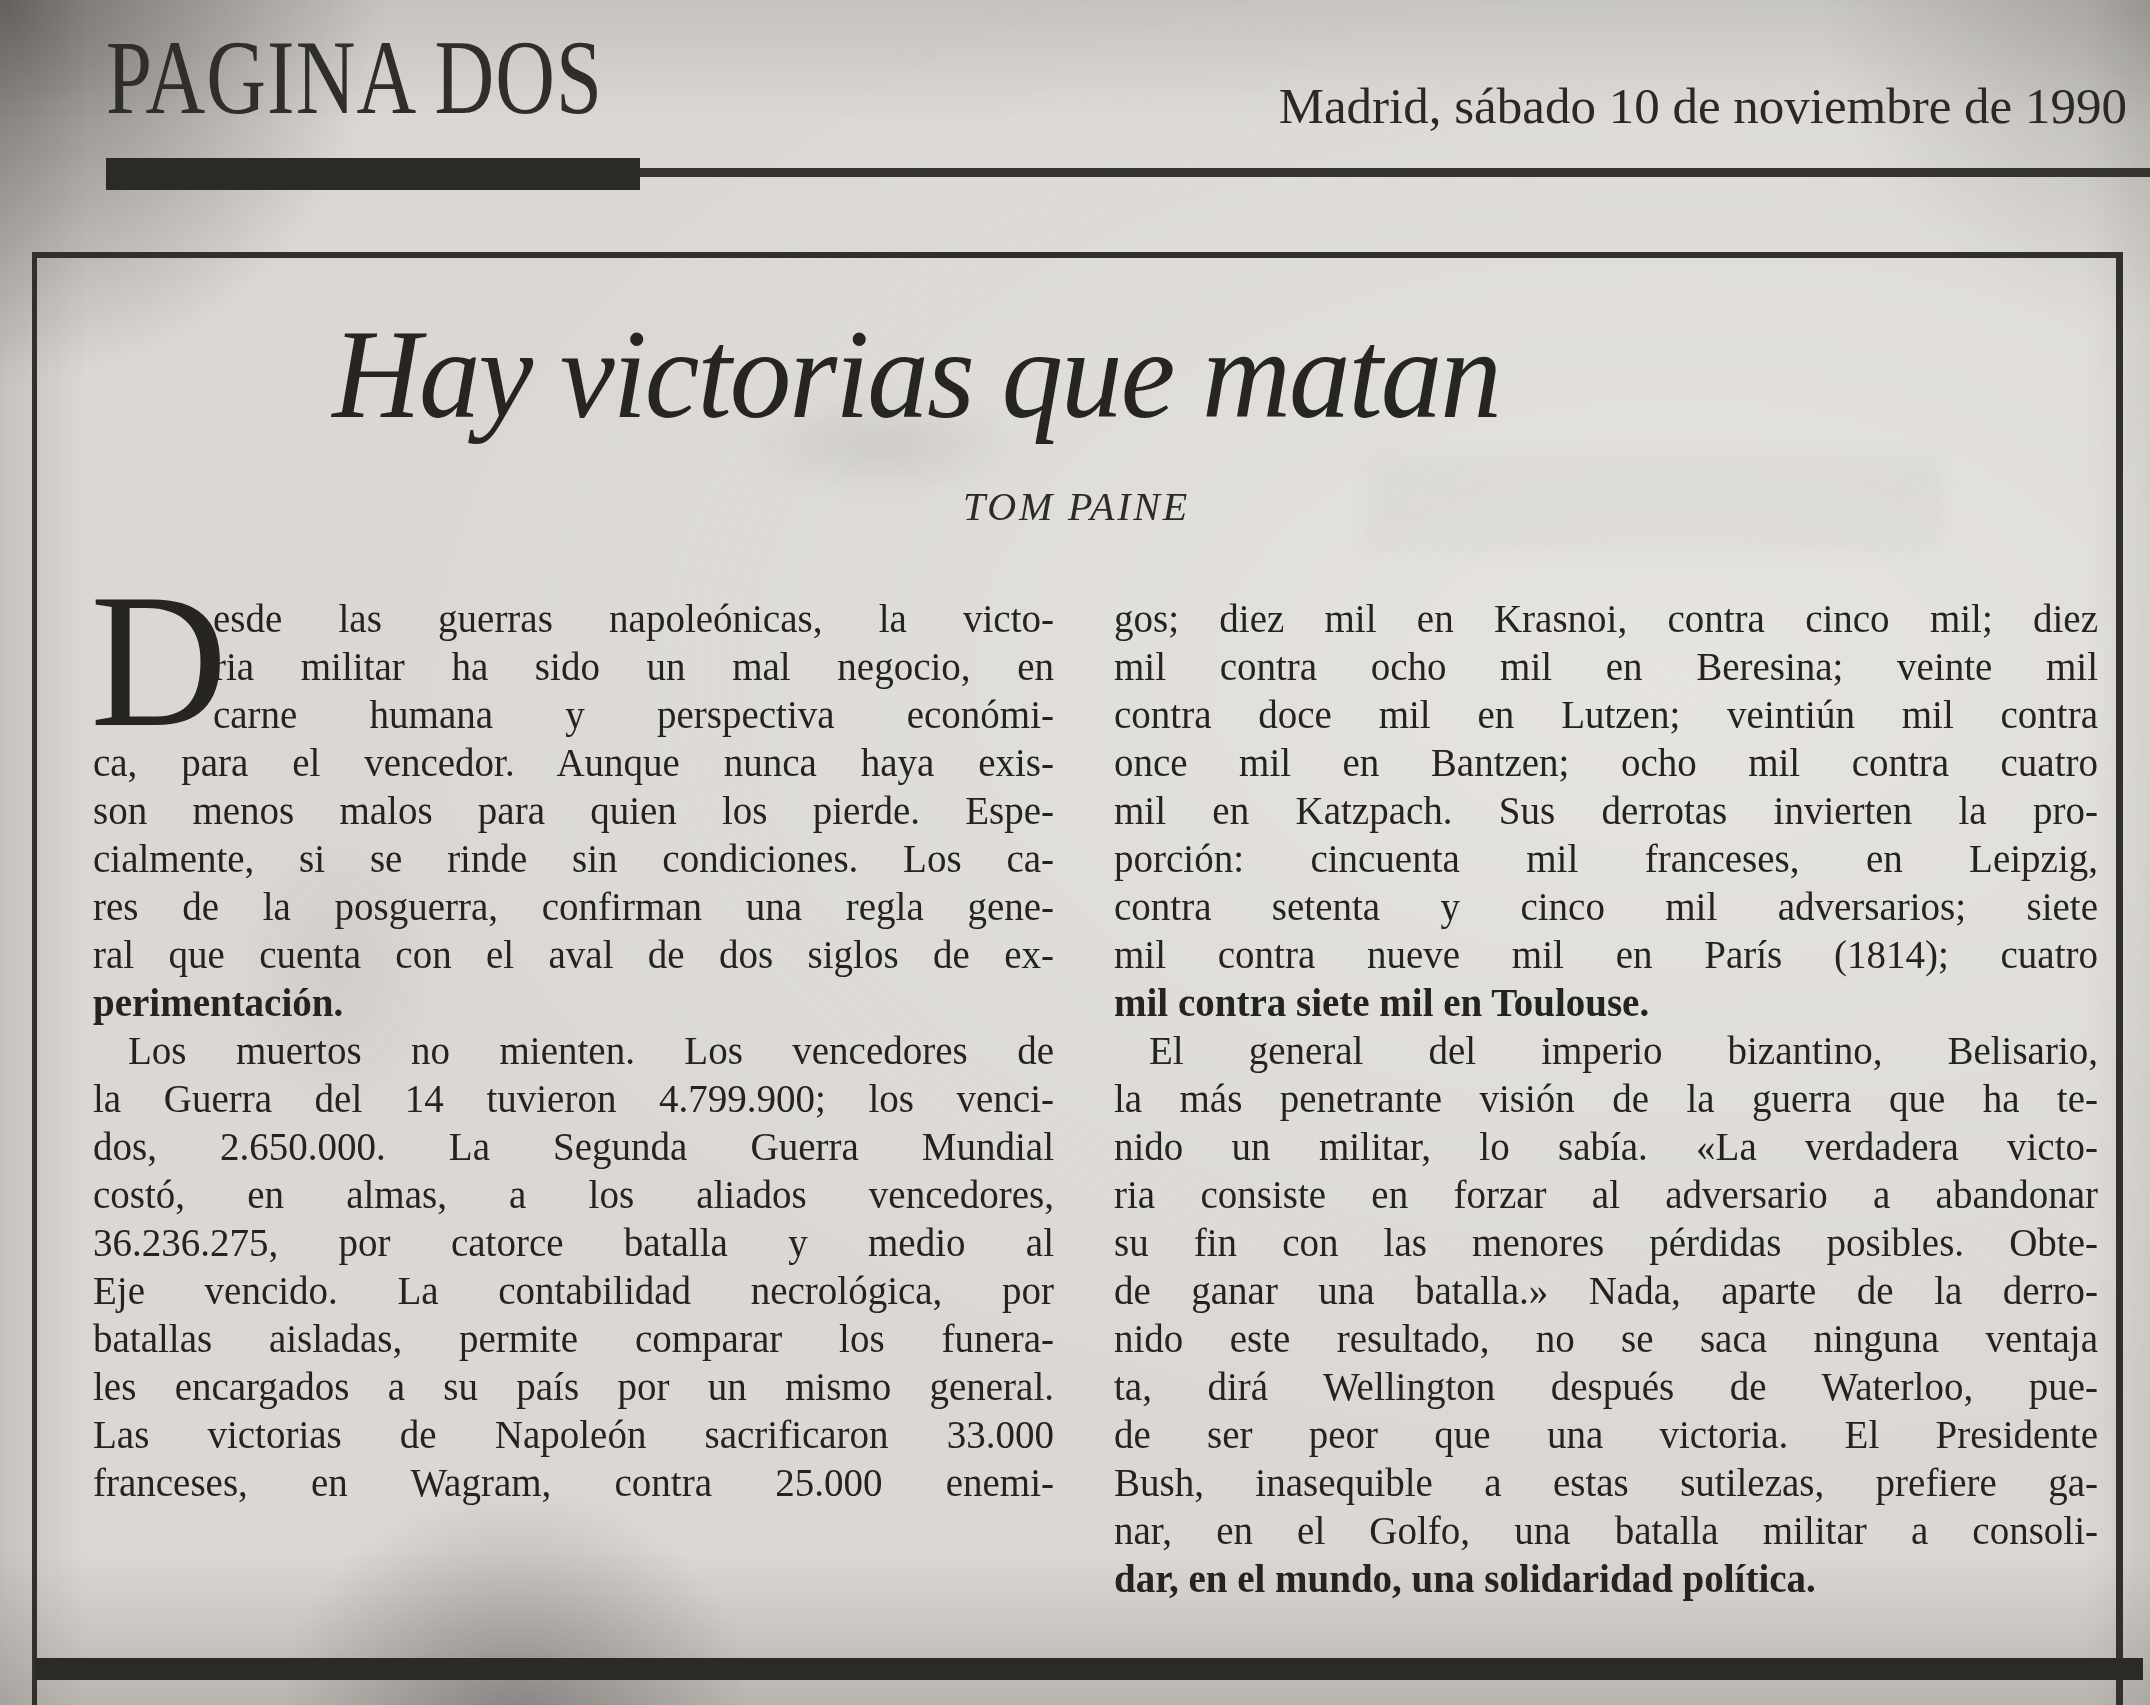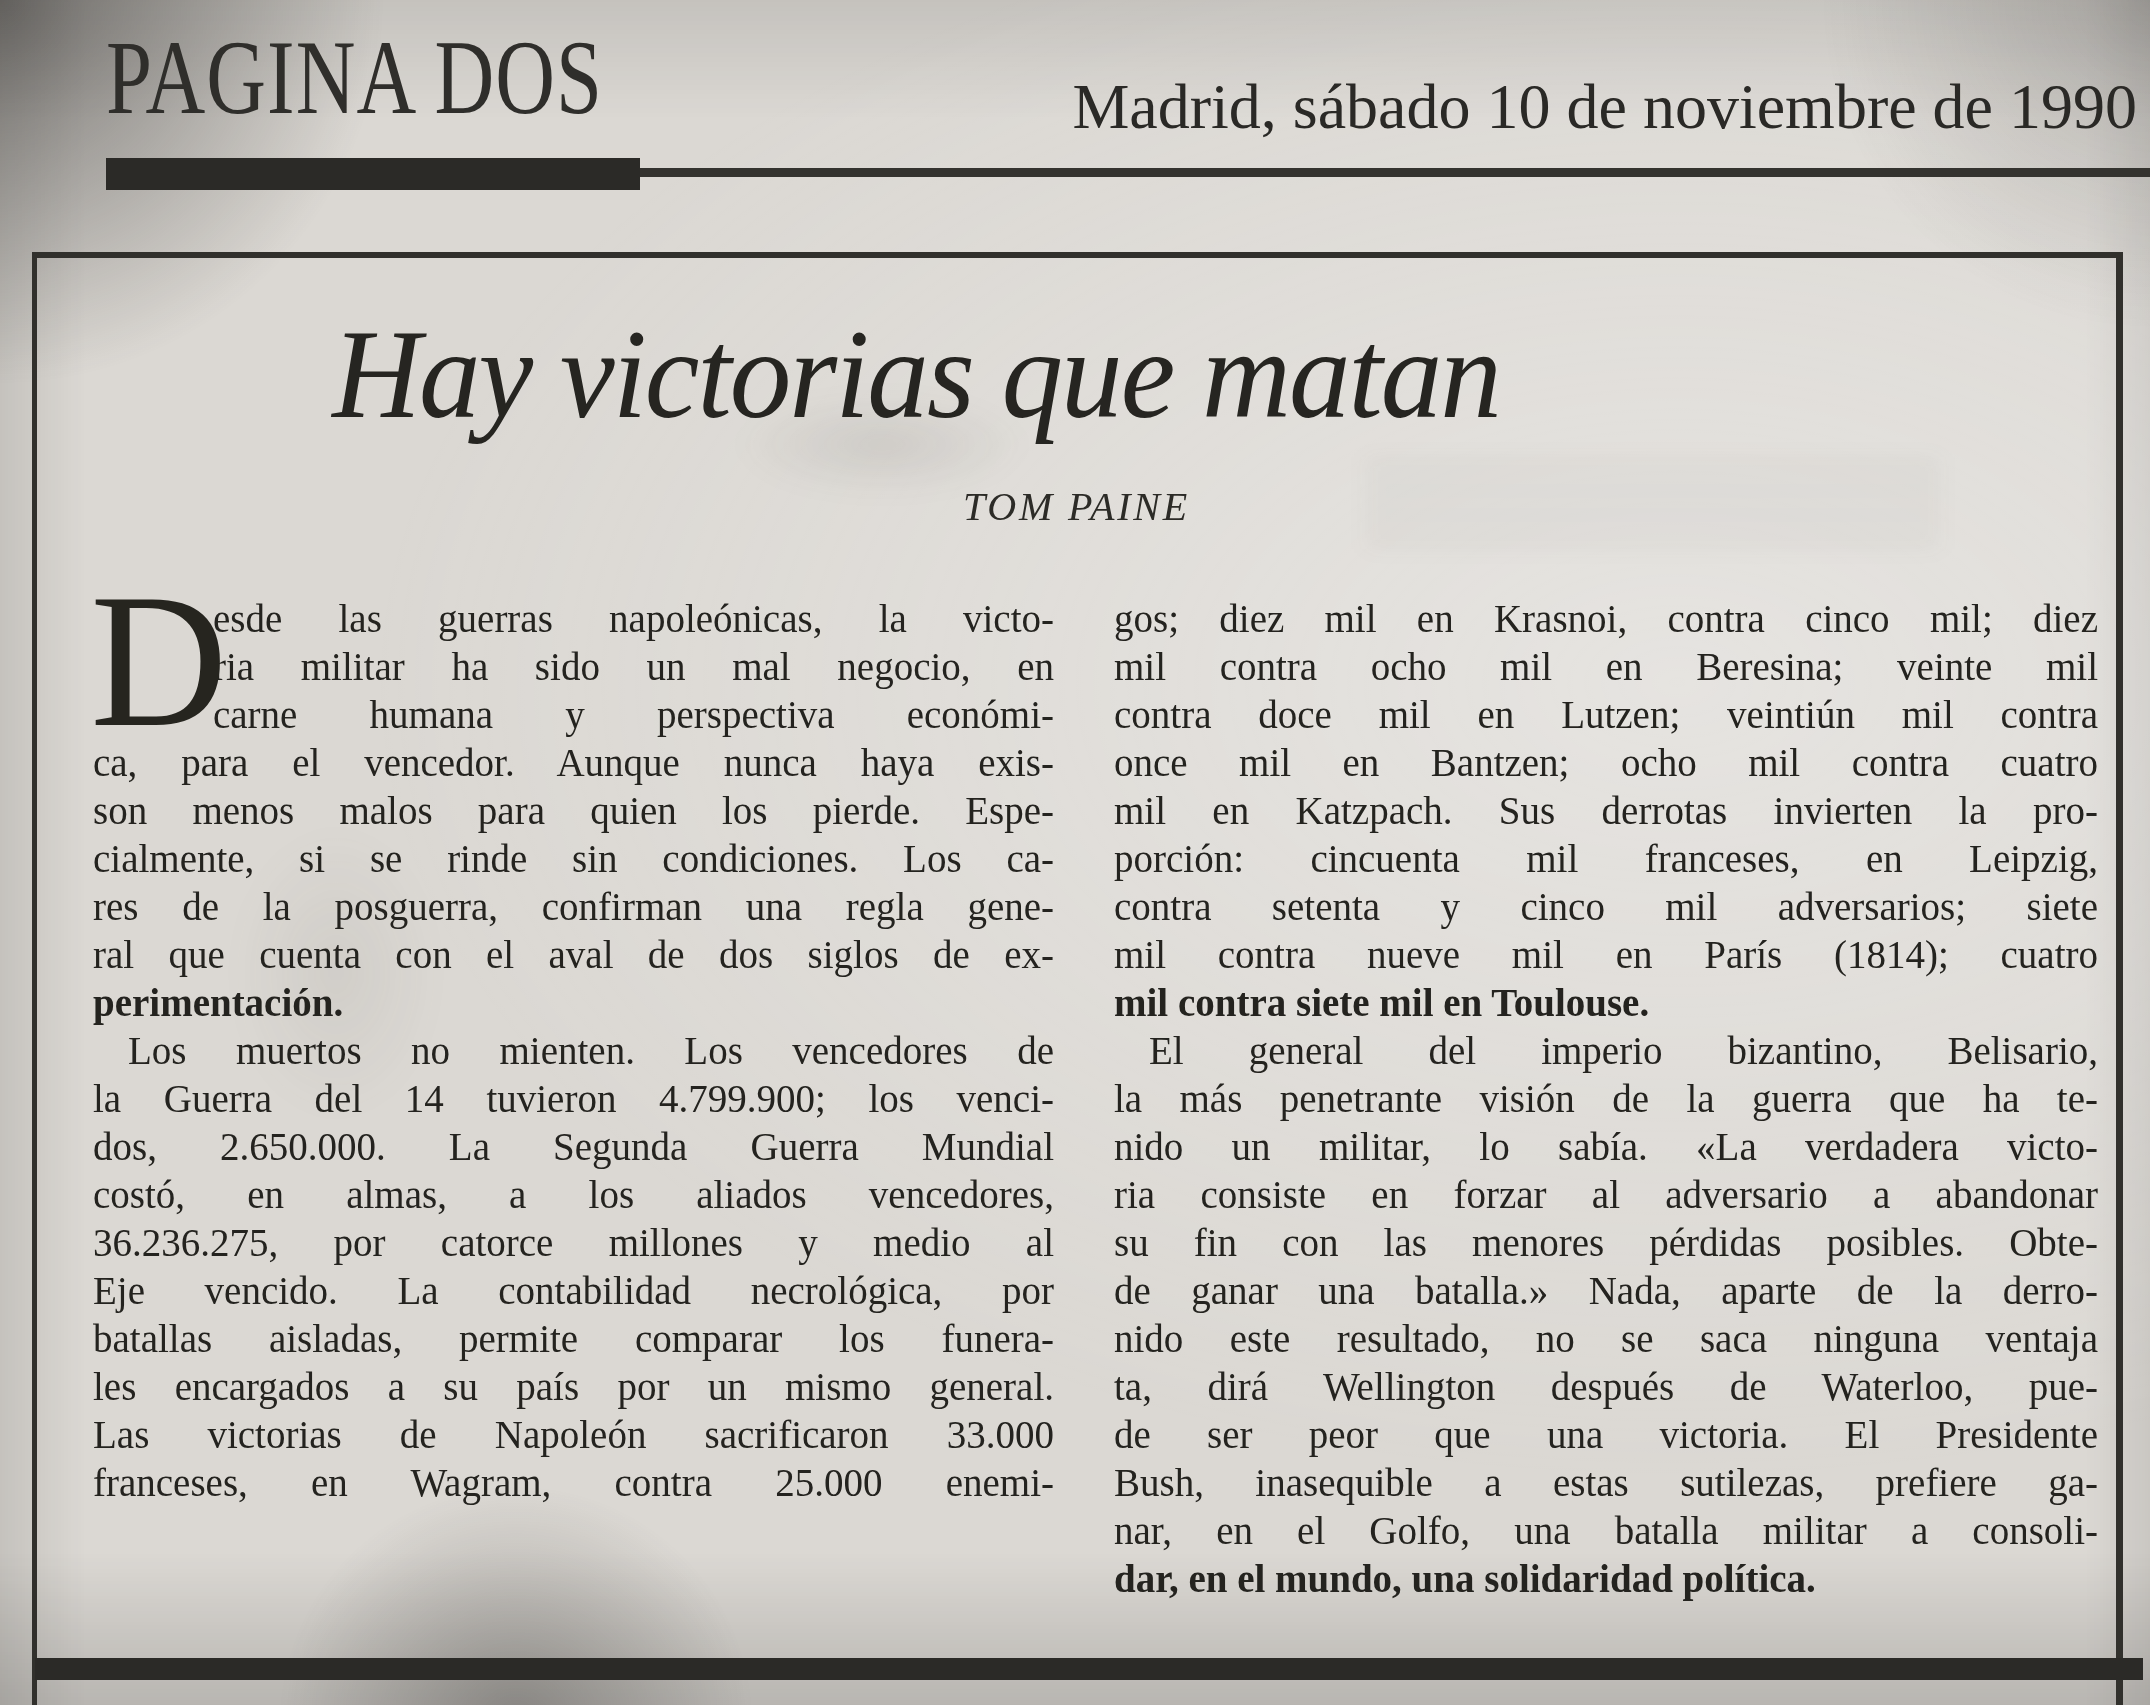--- a/index.html
+++ b/index.html
@@ -27,22 +27,22 @@
     font-size: 106px;
     line-height: 106px;
     letter-spacing: 1.4px;
     color: #2f2e2b;
     transform: scale(0.78, 1.0);
     transform-origin: left top;
     white-space: nowrap;
   }
   .dateline {
     position: absolute;
-    right: 14px; top: 81px;
-    font-size: 64px;
+    right: 24px; top: 81px;
+    font-size: 51px;
     line-height: 51px;
     color: #2a2926;
     white-space: nowrap;
     text-align: right;
   }
   .masthead-bar {
     position: absolute;
     left: 106px; top: 158px;
     width: 534px; height: 31.5px;
     background: #2b2a27;
@@ -182,21 +182,21 @@
         <div class="line">ca, para el vencedor. Aunque nunca haya exis-</div>
         <div class="line">son menos malos para quien los pierde. Espe-</div>
         <div class="line">cialmente, si se rinde sin condiciones. Los ca-</div>
         <div class="line">res de la posguerra, confirman una regla gene-</div>
         <div class="line">ral que cuenta con el aval de dos siglos de ex-</div>
         <div class="line flush">perimentación.</div>
         <div class="line indent">Los muertos no mienten. Los vencedores de</div>
         <div class="line">la Guerra del 14 tuvieron 4.799.900; los venci-</div>
         <div class="line">dos, 2.650.000. La Segunda Guerra Mundial</div>
         <div class="line">costó, en almas, a los aliados vencedores,</div>
-        <div class="line">36.236.275, por catorce millones y medio al</div>
+        <div class="line">36.236.275, por catorce batalla y medio al</div>
         <div class="line">Eje vencido. La contabilidad necrológica, por</div>
         <div class="line">batallas aisladas, permite comparar los funera-</div>
         <div class="line">les encargados a su país por un mismo general.</div>
         <div class="line">Las victorias de Napoleón sacrificaron 33.000</div>
         <div class="line">franceses, en Wagram, contra 25.000 enemi-</div>
       </div>
     <div class="col col-right" id="col-right">
         <div class="line">gos; diez mil en Krasnoi, contra cinco mil; diez</div>
         <div class="line">mil contra ocho mil en Beresina; veinte mil</div>
         <div class="line">contra doce mil en Lutzen; veintiún mil contra</div>

